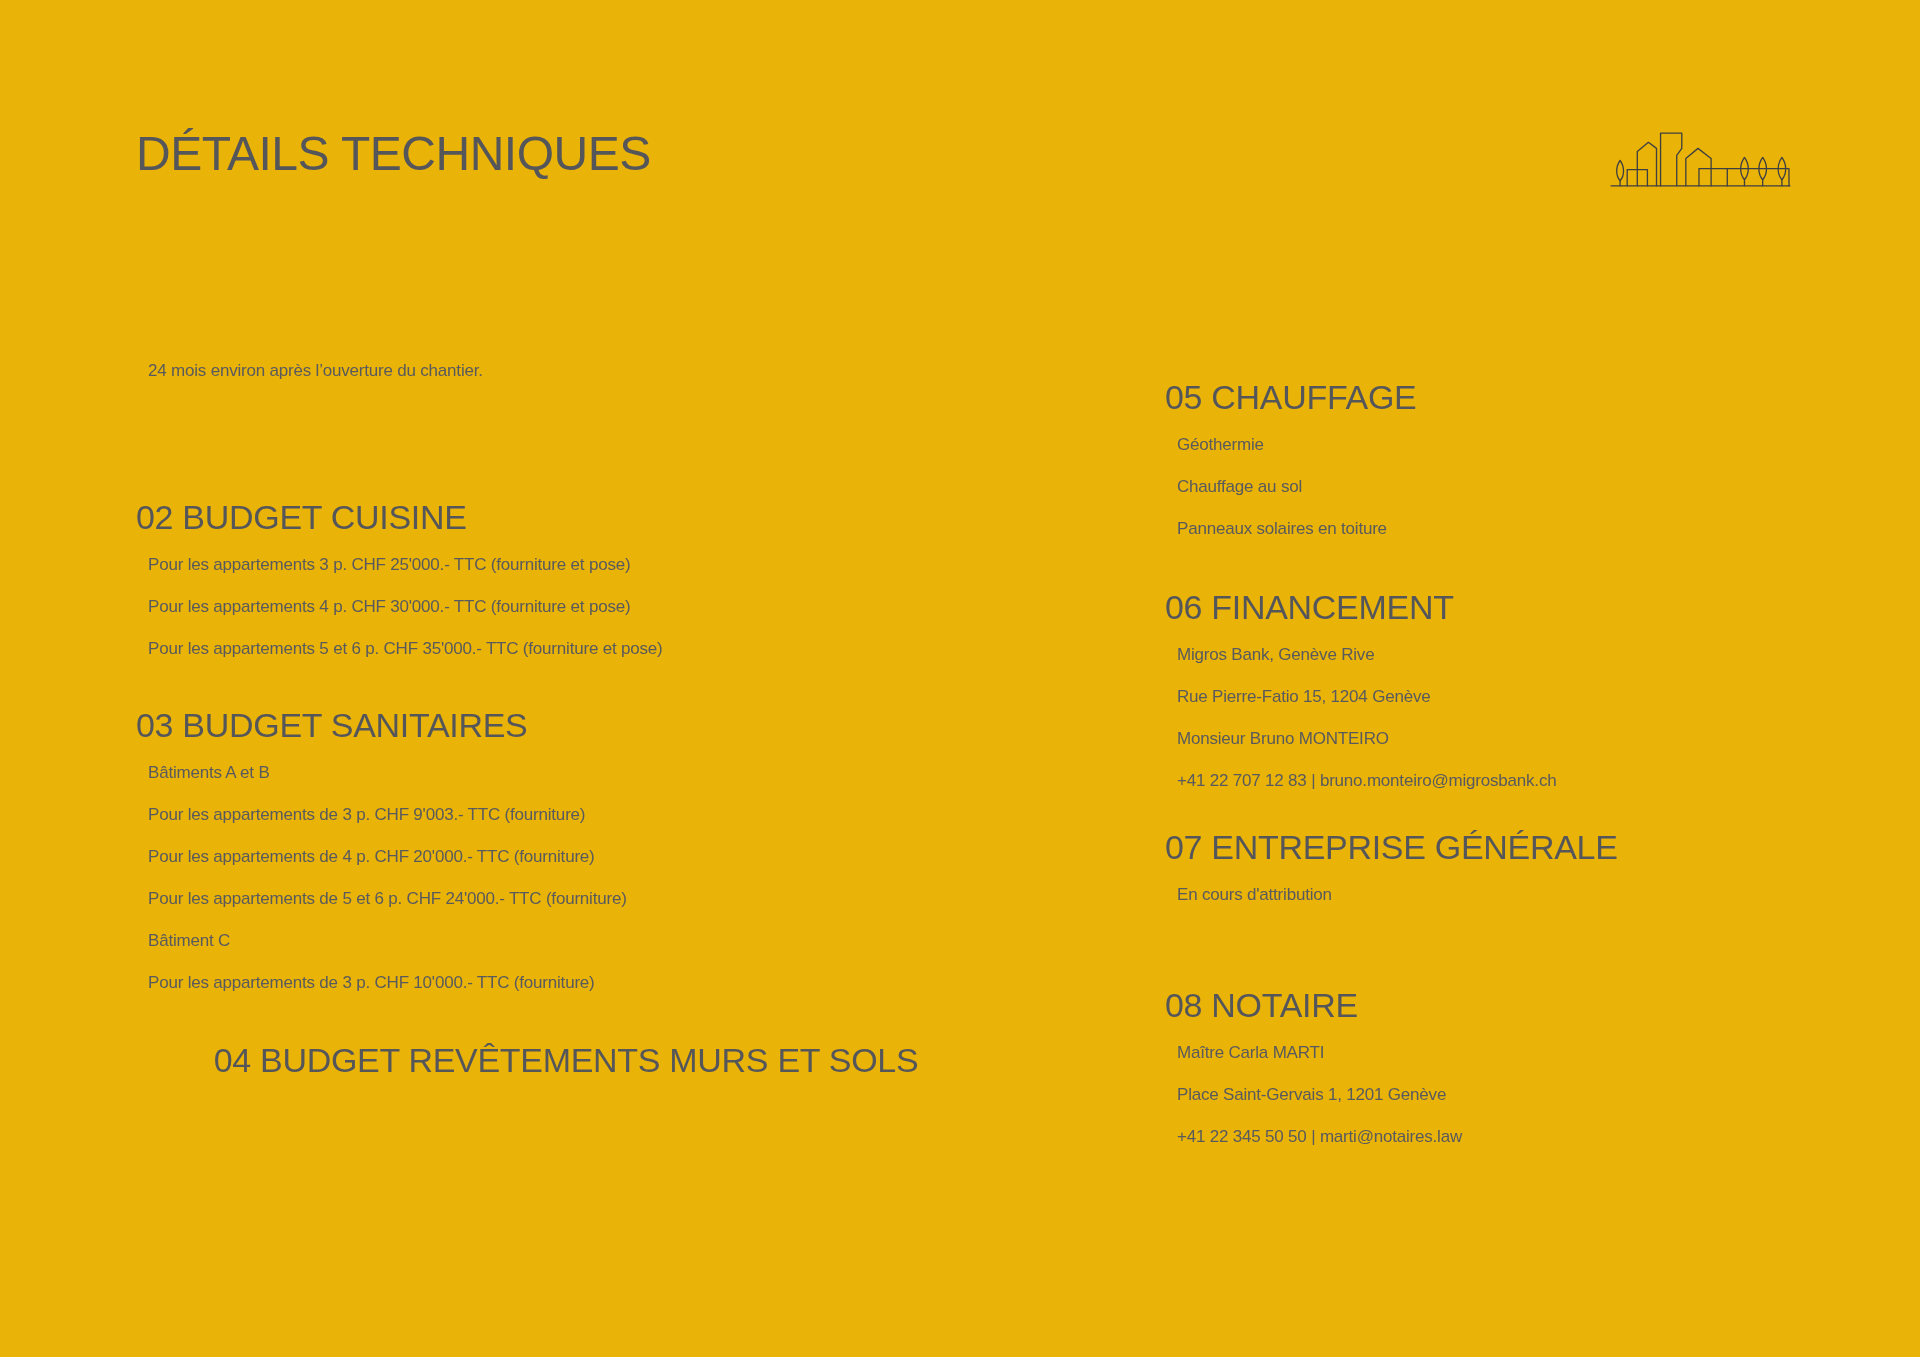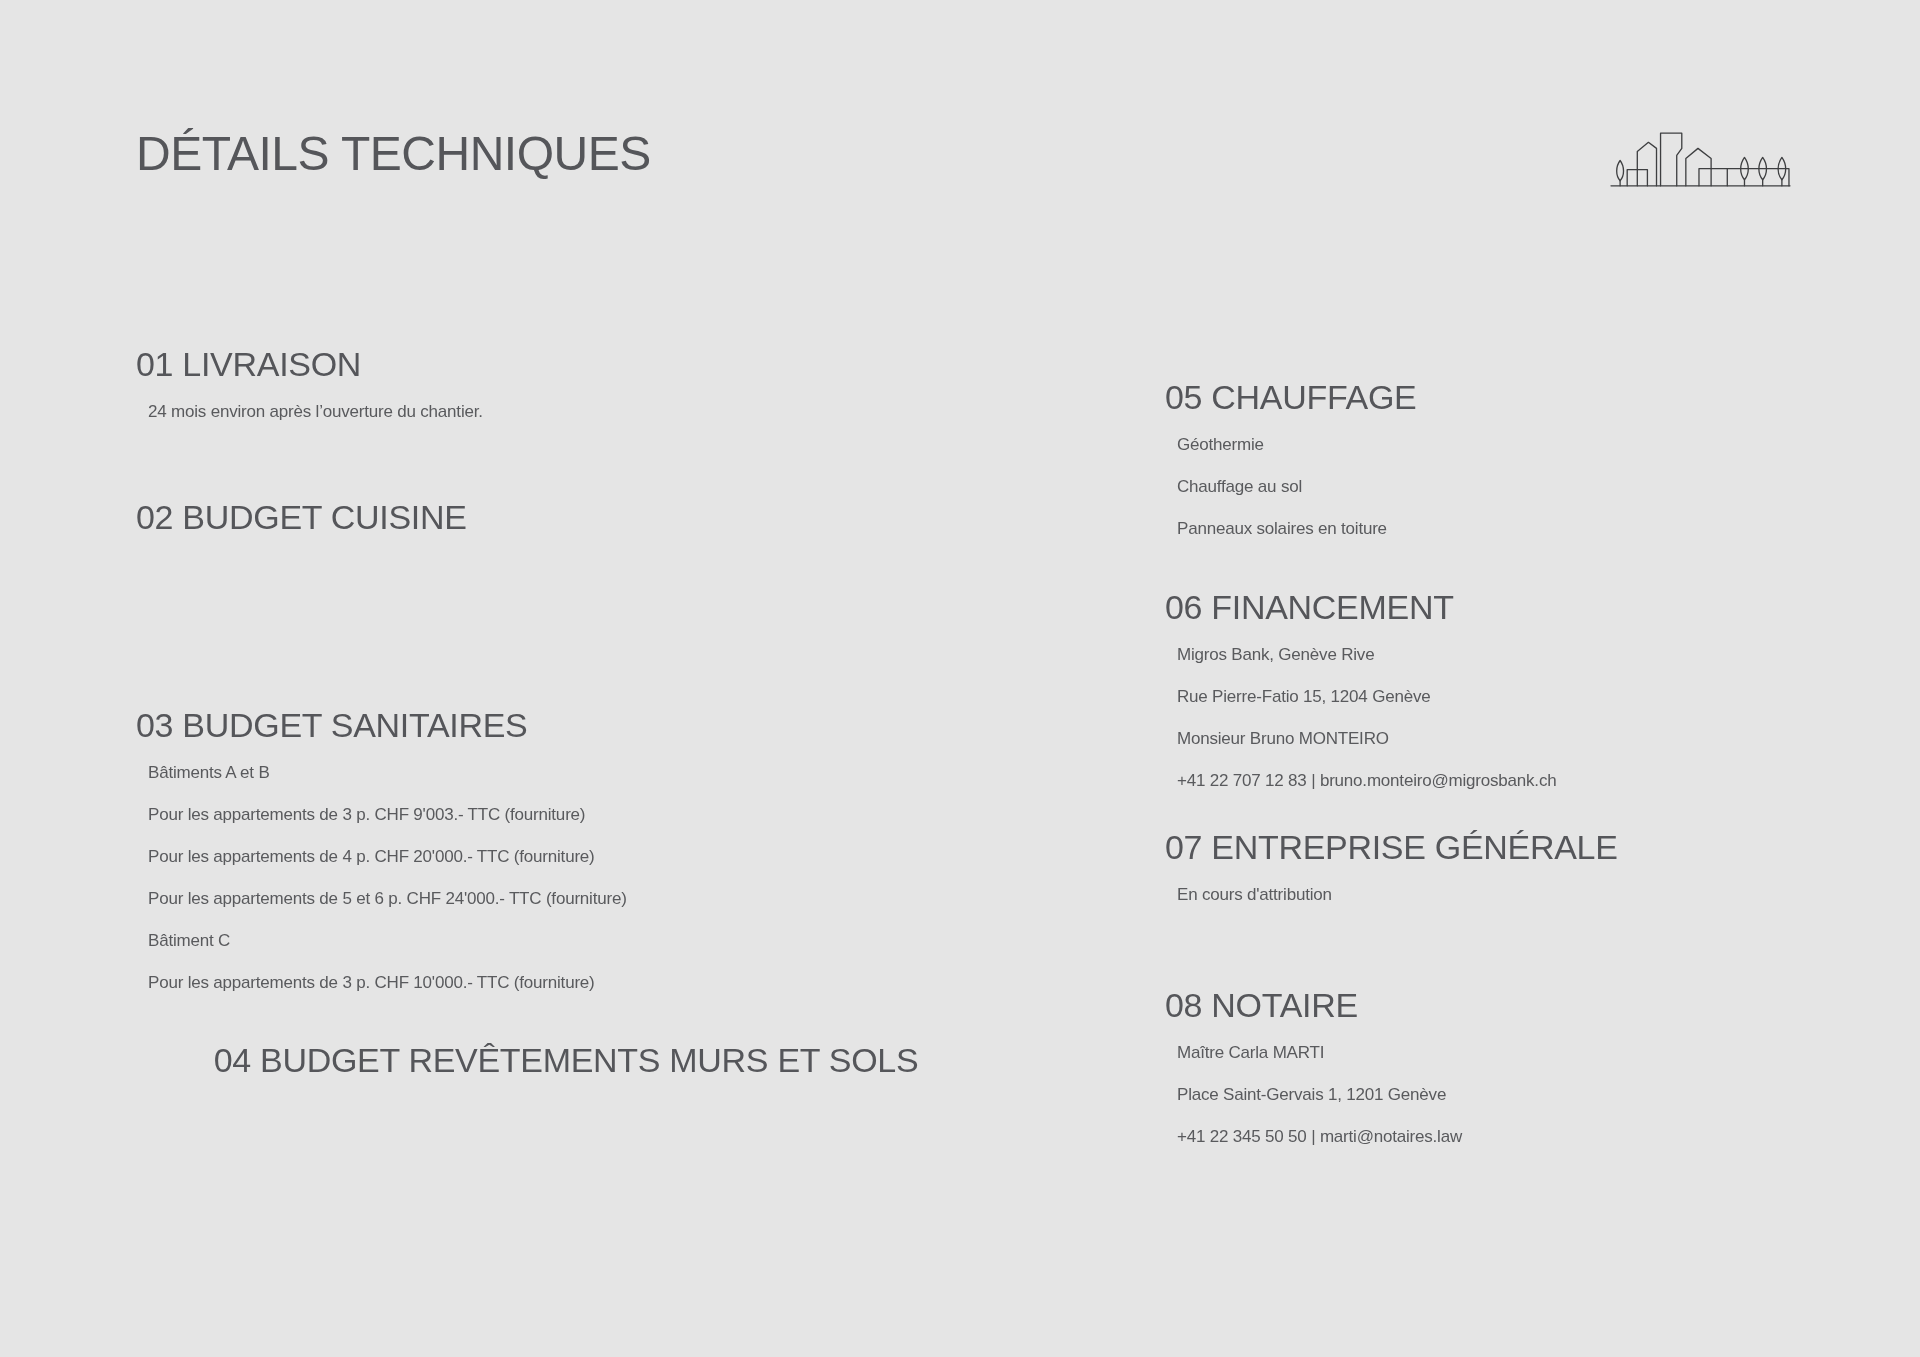--- a/index.html
+++ b/index.html
@@ -1,19 +1,19 @@
 <!DOCTYPE html>
 <html><head>
 <meta charset="utf-8">
 <style>
   html,body{margin:0;padding:0;background:#ffffff;}
   .page{
     position:relative;
     width:1920px;height:1357px;
-    background:#e5e5e5;
+    background:#eab308;
     font-family:"Liberation Sans", sans-serif;
     color:#56575a;
     overflow:hidden;
   }
   .title{
     position:absolute;
     left:136px;top:126px;
     margin:0;
     font-size:48px;
     font-weight:400;
@@ -85,28 +85,32 @@
       <path d="M133 26 C128 33 128 42 133 48 C138 42 138 33 133 26 Z"></path>
       <path d="M133 48 V54"></path>
       <path d="M151 26 C146 33 146 42 151 48 C156 42 156 33 151 26 Z"></path>
       <path d="M151 48 V54"></path>
       <path d="M170 26 C165 33 165 42 170 48 C175 42 175 33 170 26 Z"></path>
       <path d="M170 48 V54"></path>
     </svg>
   </div>
 
   <section class="sec s01">
-    <h2>01 LIVRAISON</h2>
     <div class="lines">
         <p>24 mois environ après l’ouverture du chantier.</p>
       </div>
   </section>
 
   <section class="sec s02">
     <h2>02 BUDGET CUISINE</h2>
+    <div class="lines">
+        <p>Pour les appartements 3 p. CHF 25'000.- TTC (fourniture et pose)</p>
+        <p>Pour les appartements 4 p. CHF 30'000.- TTC (fourniture et pose)</p>
+        <p>Pour les appartements 5 et 6 p. CHF 35'000.- TTC (fourniture et pose)</p>
+      </div>
   </section>
 
   <section class="sec s03">
     <h2>03 BUDGET SANITAIRES</h2>
     <div class="lines">
         <p>Bâtiments A et B</p>
         <p>Pour les appartements de 3 p. CHF 9'003.- TTC (fourniture)</p>
         <p>Pour les appartements de 4 p. CHF 20'000.- TTC (fourniture)</p>
         <p>Pour les appartements de 5 et 6 p. CHF 24'000.- TTC (fourniture)</p>
         <p>Bâtiment C</p>

